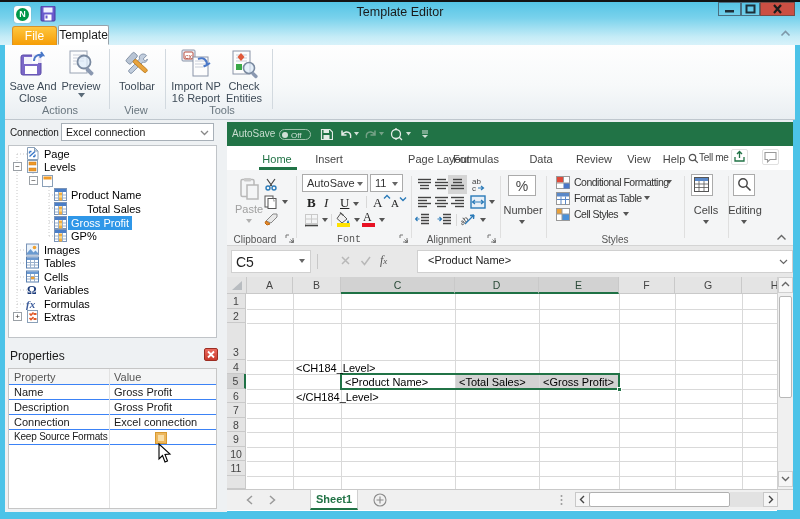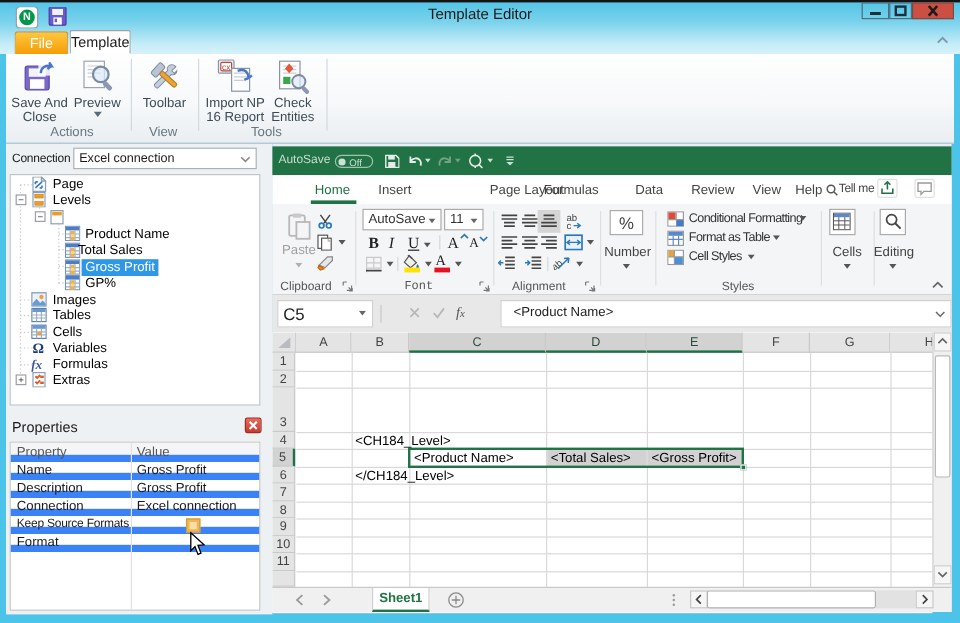--- a/index.html
+++ b/index.html
@@ -19,21 +19,21 @@
 .rgroup-label { top:104px; font-size:11px; color:#69767f; text-align:center; }
 #leftcol { left:5px; top:120px; width:222px; height:392px; background:#eef1f3; }
 #conn-label { left:10px; top:127px; font-size:10px; letter-spacing:-0.2px; color:#1a1a1a; }
 #conn-dd { left:61px; top:123px; width:153px; height:18px; background:#fff; border:1px solid #a8b0b8; font-size:10.5px; color:#1a1a1a; line-height:16px; padding-left:4px; }
 #tree { left:8px; top:145px; width:209px; height:193px; background:#fff; border:1px solid #c0c4c8; font-size:11px; color:#000; }
 .ti { position:absolute; white-space:nowrap; }
 .tic { position:absolute; }
 .exp { position:absolute; width:9px; height:9px; background:#fff; border:1px solid #9aa0a6; font-size:8px; line-height:7px; text-align:center; color:#333; }
 #props-title { left:10px; top:349px; font-size:12px; color:#1a1a1a; }
 #ptable { left:8px; top:368px; width:209px; height:141px; background:#fff; border:1px solid #c6c6c6; font-size:11px; color:#1a1a1a; }
-.prow { position:absolute; left:0; width:207px; height:15px; border-bottom:6px solid #3b82f6; }
+.prow { position:absolute; left:0; width:207px; height:15px; border-bottom:1px solid #3b82f6; }
 .pcell1 { position:absolute; left:5px; top:1px; }
 .pcell2 { position:absolute; left:105px; top:1px; }
 #xl { left:227px; top:122px; width:566px; height:388px; background:#f4f5f6; }
 #xl-green { left:0; top:0; width:566px; height:24px; background:#217346; }
 #xl-tabs { left:0; top:24px; width:566px; height:24px; background:#fff; }
 .xtab { position:absolute; top:27px; height:21px; font-size:11px; color:#444; line-height:20px; text-align:center; }
 #xl-ribbon { left:0; top:48px; width:566px; height:76px; background:#f4f5f6; border-bottom:1px solid #d4d4d4; }
 .xsep { position:absolute; top:54px; width:1px; height:62px; background:#dfdfdf; }
 .xgl { position:absolute; top:112px; font-size:10px; color:#555; text-align:center; }
 .xcombo { position:absolute; background:#fff; border:1px solid #ababab; font-size:11px; color:#333; }
@@ -214,21 +214,21 @@
 <div class="ti" style="left:62px;top:43.0px;">Product Name</div>
 <div class="tic" style="left:45px;top:55.5px;">
       <svg width="13" height="13">
         <rect x=".5" y=".5" width="12" height="12" fill="#fff" stroke="#7a94b8"></rect>
         <rect x="1" y="1" width="11" height="3" fill="#4a7ec8"></rect>
         <path d="M4.5 4 v8.5 M8.5 4 v8.5 M1 7 h11 M1 10 h11" stroke="#9ab0cc" stroke-width="1"></path>
         <rect x="5" y="4.5" width="3" height="8" fill="#f5b040"></rect>
         <rect x="5" y="7.2" width="3" height="2.4" fill="#fad88a"></rect>
       </svg>
     </div>
-<div class="ti" style="left:56px;top:56.5px;">Total Sales</div>
+<div class="ti" style="left:78px;top:56.5px;">Total Sales</div>
 <div class="tic" style="left:45px;top:69.5px;">
       <svg width="13" height="13">
         <rect x=".5" y=".5" width="12" height="12" fill="#fff" stroke="#7a94b8"></rect>
         <rect x="1" y="1" width="11" height="3" fill="#4a7ec8"></rect>
         <path d="M4.5 4 v8.5 M8.5 4 v8.5 M1 7 h11 M1 10 h11" stroke="#9ab0cc" stroke-width="1"></path>
         <rect x="5" y="4.5" width="3" height="8" fill="#f5b040"></rect>
         <rect x="5" y="7.2" width="3" height="2.4" fill="#fad88a"></rect>
       </svg>
     </div>
 <div class="ti" style="left:59px;top:69.5px;background:#2f97e8;color:#fff;padding:1px 3px;">Gross Profit</div>
@@ -309,23 +309,20 @@
   <div class="prow" style="top:31px;">
       <span class="pcell1">Description</span>
       <span class="pcell2">Gross Profit</span>
     </div>
   <div class="prow" style="top:46px;">
       <span class="pcell1">Connection</span>
       <span class="pcell2">Excel connection</span>
     </div>
   <div class="prow" style="top:61px;">
       <span class="pcell1" style="font-size:10px;letter-spacing:-0.2px;">Keep Source Formats</span>
-    </div>
-  <div class="prow" style="top:76px;">
-      <span class="pcell1">Format</span>
     </div>
   <div style="position:absolute;left:100px;top:0;width:1px;height:139px;background:#e2e2e2;"></div>
 </div>
 <div class="a" style="left:155px;top:432px;width:12px;height:12px;background:#edb75d;border:1px solid #d89a30;">
     <div style="position:absolute;left:2px;top:2px;width:6px;height:6px;background:#f9dea6;"></div>
   </div>
 <div class="a" style="left:158px;top:443px;">
     <svg width="16" height="22">
       <path d="M1 1 L1 16 L4.5 12.5 L7 19 L9.5 18 L7 11.5 L12 11 Z" fill="#fff" stroke="#000" stroke-width="1.1"></path>
     </svg>

